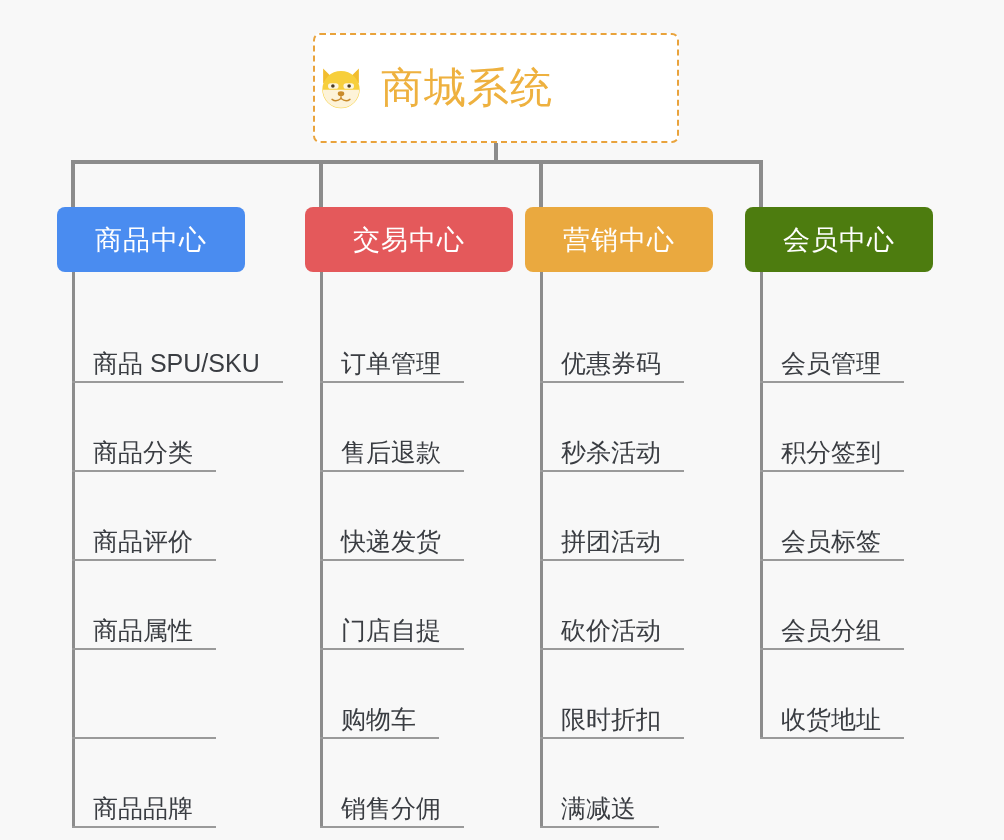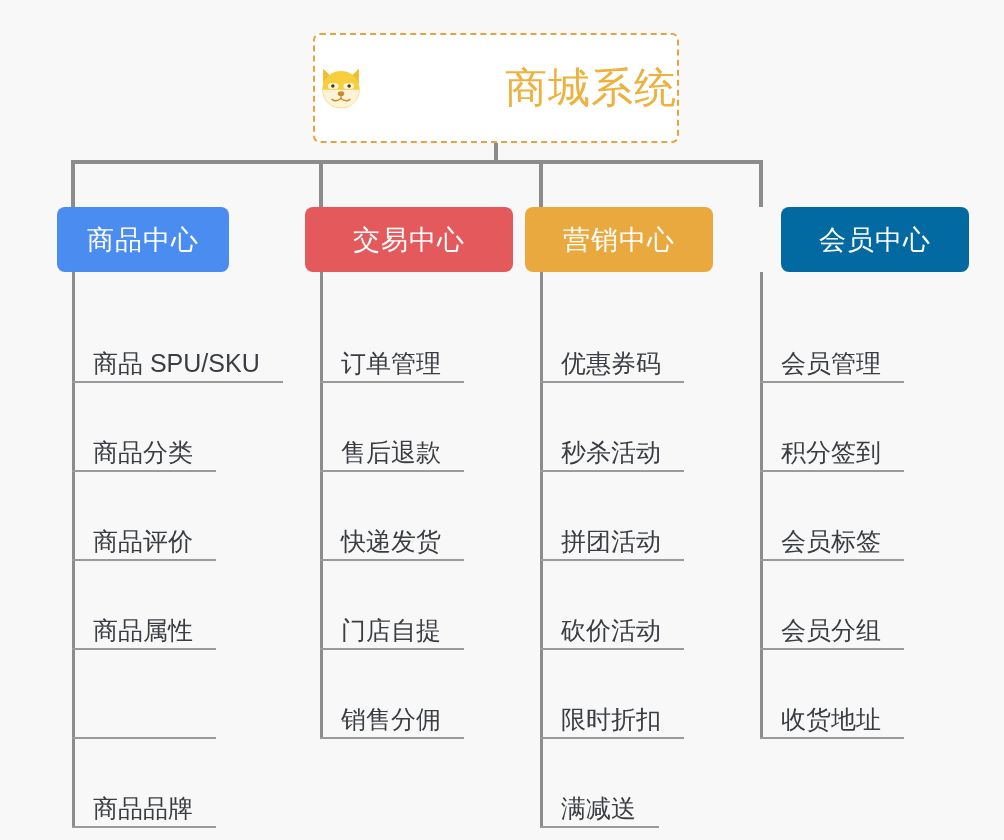--- a/index.html
+++ b/index.html
@@ -43,21 +43,21 @@
     position: absolute;
     left: 313px;
     top: 33px;
     width: 366px;
     height: 110px;
     background: #ffffff;
     border: 2px dashed #e9a33c;
     border-radius: 7px;
     display: flex;
     align-items: center;
-    justify-content: space-between;
+    justify-content: flex-start;
     gap: 14px;
   }
   .root-emoji {
     width: 52px;
     height: 52px;
     flex: 0 0 52px;
     position: relative;
     display: block;
   }
   .root-emoji svg { display: block; width: 52px; height: 52px; }
@@ -152,21 +152,21 @@
         <path d="M32 42 L32 45" stroke="#c98b2a" stroke-width="1.8" fill="none"></path>
         <path d="M32 45 q-6 5 -11 1" stroke="#c98b2a" stroke-width="1.8" fill="none" stroke-linecap="round"></path>
         <path d="M32 45 q6 5 11 1" stroke="#c98b2a" stroke-width="1.8" fill="none" stroke-linecap="round"></path>
       </svg>
     </span>
     <span class="root-title">商城系统</span>
   </div>
 
   <div id="branches">
       <div class="branch" style="left: 57px; width: 188px;">
-        <div class="branch-header" style="background: rgb(74, 140, 240); width: 172px;">商品中心</div>
+        <div class="branch-header" style="background: rgb(74, 140, 240); width: 188px;">商品中心</div>
         <div class="leaves">
           <div class="leaf-spine" style="background: rgb(140, 140, 140);"></div>
           <div class="leaf">
             <span class="leaf-label">商品 SPU/SKU</span>
             <div class="leaf-underline" style="width: 211px;"></div>
           </div>
           <div class="leaf">
             <span class="leaf-label">商品分类</span>
             <div class="leaf-underline" style="width: 144px;"></div>
           </div>
@@ -201,20 +201,24 @@
           </div>
           <div class="leaf">
             <span class="leaf-label">快递发货</span>
             <div class="leaf-underline" style="width: 144px;"></div>
           </div>
           <div class="leaf">
             <span class="leaf-label">门店自提</span>
             <div class="leaf-underline" style="width: 144px;"></div>
           </div>
           <div class="leaf">
+            <span class="leaf-label">购物车</span>
+            <div class="leaf-underline" style="width: 119px;"></div>
+          </div>
+          <div class="leaf">
             <span class="leaf-label">销售分佣</span>
             <div class="leaf-underline" style="width: 144px;"></div>
           </div>
         </div>
       </div>
       <div class="branch" style="left: 525px; width: 188px;">
         <div class="branch-header" style="background: rgb(234, 169, 63); width: 188px;">营销中心</div>
         <div class="leaves">
           <div class="leaf-spine" style="background: rgb(140, 140, 140);"></div>
           <div class="leaf">
@@ -237,21 +241,21 @@
             <span class="leaf-label">限时折扣</span>
             <div class="leaf-underline" style="width: 144px;"></div>
           </div>
           <div class="leaf">
             <span class="leaf-label">满减送</span>
             <div class="leaf-underline" style="width: 119px;"></div>
           </div>
         </div>
       </div>
       <div class="branch" style="left: 745px; width: 188px;">
-        <div class="branch-header" style="background: #0369a1; width: 188px; margin-left: 36px;">会员中心</div>
+        <div class="branch-header" style="background: #4d7c0f; width: 188px;">会员中心</div>
         <div class="leaves">
           <div class="leaf-spine" style="background: rgb(140, 140, 140);"></div>
           <div class="leaf">
             <span class="leaf-label">会员管理</span>
             <div class="leaf-underline" style="width: 144px;"></div>
           </div>
           <div class="leaf">
             <span class="leaf-label">积分签到</span>
             <div class="leaf-underline" style="width: 144px;"></div>
           </div>

